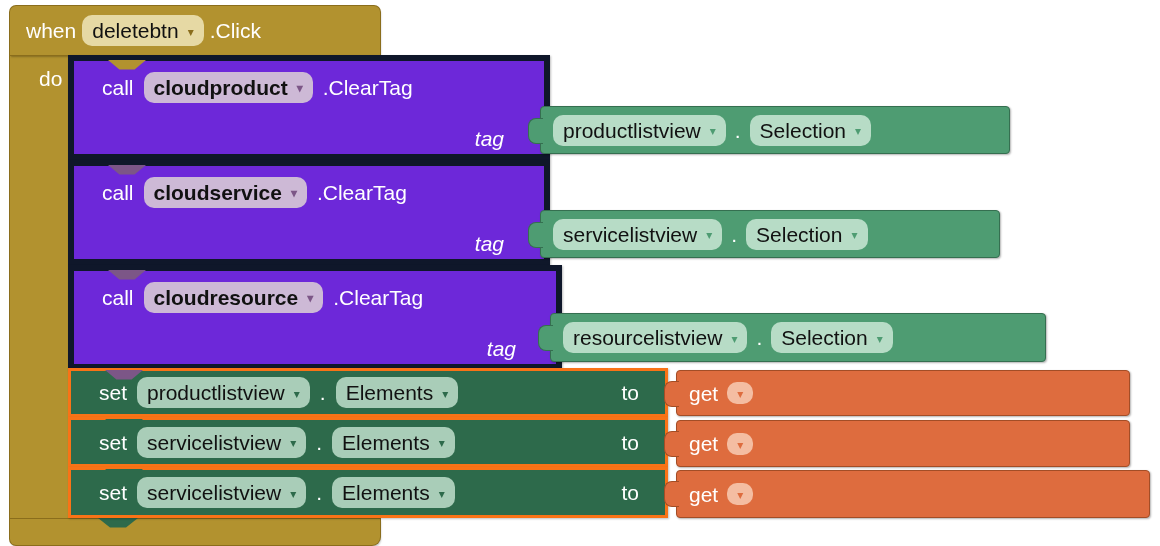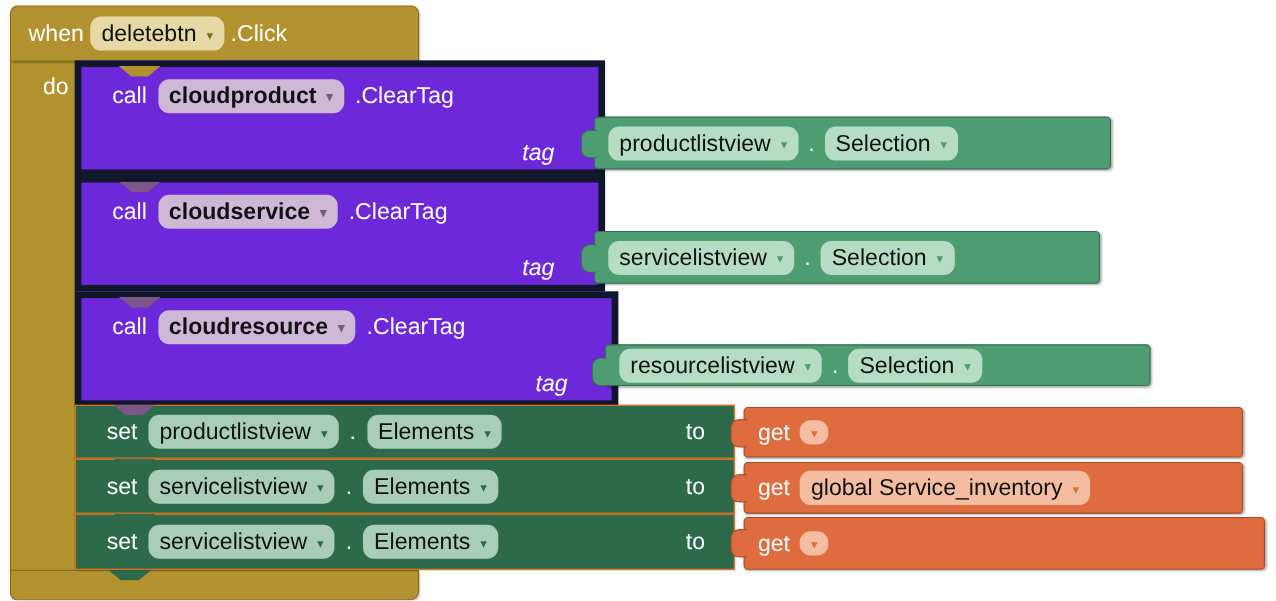--- a/index.html
+++ b/index.html
@@ -24,21 +24,21 @@
   }
   .arrow{font-size:12px;transform:translateY(1px);}
   .f-gold{background:#e6d9a4;}   .f-gold .arrow{color:#8a6d1c;}
   .f-purple{background:#cdb9d6;font-weight:bold;} .f-purple .arrow{color:#7c5687;}
   .f-green{background:#b7dcc6;}  .f-green .arrow{color:#4e9c72;}
   .f-dgreen{background:#a9cdb8;} .f-dgreen .arrow{color:#2d6a4b;}
   .f-orange{background:#f4bda2;} .f-orange .arrow{color:#de6c3e;}
   
   .stmt{position:absolute;left:68px;box-sizing:border-box;}
   .purple{background:#6d28d9;border:6px solid #0f172a;box-shadow:1px 1px 2px rgba(0,0,0,.25);}
-  .setg{background:#2d6a4b;border:1px solid #f97316;box-shadow:1px 1px 2px rgba(0,0,0,.25);
+  .setg{background:#2d6a4b;border:3px solid #f97316;box-shadow:1px 1px 2px rgba(0,0,0,.25);
         display:flex;align-items:center;gap:10px;padding:0 26px 0 28px;}
   .row-a{height:52px;display:flex;align-items:center;gap:10px;padding-left:28px;}
   .row-b{height:51px;display:flex;align-items:center;justify-content:flex-end;padding-right:40px;font-style:italic;}
   .to-push{margin-left:auto;}
   
   .notch{
     position:absolute;left:34px;top:-1px;width:38px;height:10px;
     clip-path:polygon(0 0,100% 0,70% 95%,30% 95%);
     filter:drop-shadow(0 1px 1px rgba(0,0,0,.25));
   }
@@ -142,21 +142,21 @@
       <span>servicelistview</span>
       <span class="arrow">▾</span>
     </span>
     <span class="lbl">.</span>
     <span class="field f-green">
       <span>Selection</span>
       <span class="arrow">▾</span>
     </span>
   </div>
 
-  <div class="value green" style="left:550px;top:313px;width:496px;height:38px;">
+  <div class="value green" style="left:550px;top:313px;width:496px;height:49px;">
     <div class="plug"></div>
     <span class="field f-green">
       <span>resourcelistview</span>
       <span class="arrow">▾</span>
     </span>
     <span class="lbl">.</span>
     <span class="field f-green">
       <span>Selection</span>
       <span class="arrow">▾</span>
     </span>
@@ -212,21 +212,20 @@
     <span class="lbl">get</span>
     <span class="field f-orange">
       <span class="arrow">▾</span>
     </span>
   </div>
 
   <div class="value orange" style="left:676px;top:420px;width:454px;height:47px;">
     <div class="plug"></div>
     <span class="lbl">get</span>
     <span class="field f-orange">
-      <span>global Service_inventory</span>
       <span class="arrow">▾</span>
     </span>
   </div>
 
   <div class="value orange" style="left:676px;top:470px;width:474px;height:48px;">
     <div class="plug"></div>
     <span class="lbl">get</span>
     <span class="field f-orange">
       <span class="arrow">▾</span>
     </span>

